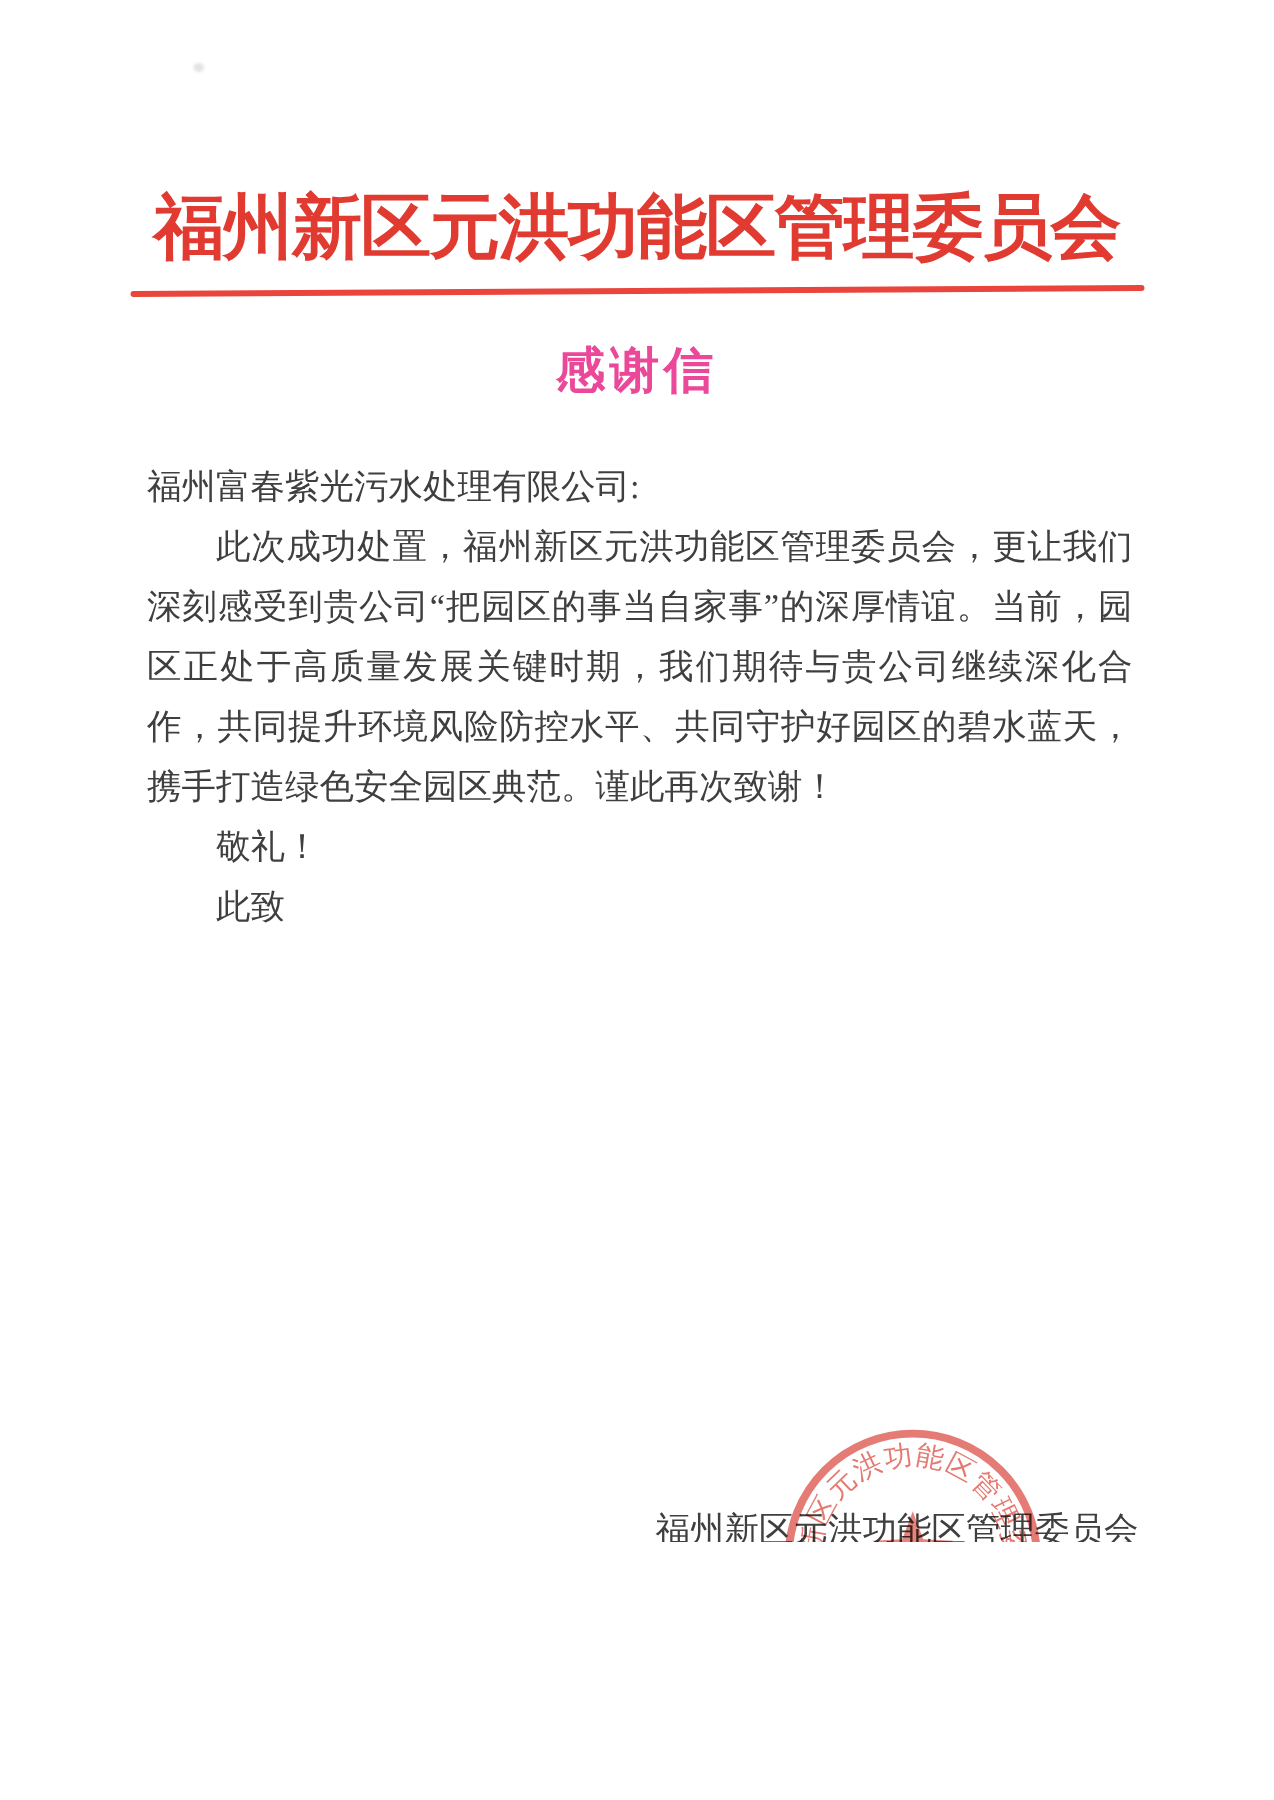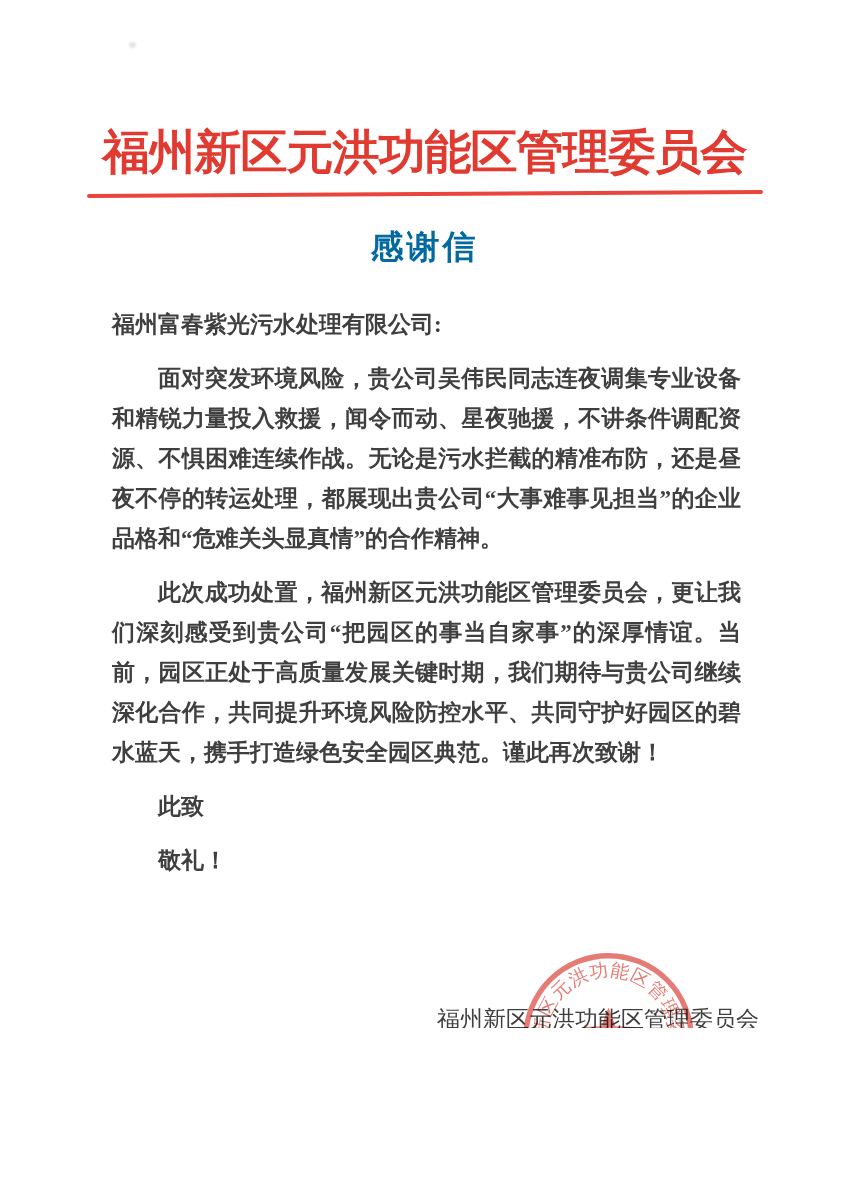--- a/index.html
+++ b/index.html
@@ -27,30 +27,30 @@
     width:676px;height:4px;border-radius:3px;
     margin:9px auto 0 auto;
     transform:rotate(-0.35deg);
   }
   .doc-title{
     margin:29px 0 0 0;
     text-align:center;
     font-size:33px;
     font-weight:bold;
     letter-spacing:3px;
-    color:#0369a1;
+    color:#ec4899;
   }
   .letter-body{
     margin:35px 94px 0 98px;
     font-size:23px;
     line-height:40px;
     color:#3f3f3f;
     text-align:justify;
   }
-  .letter-body p{margin:14px;font-weight:bold;}
+  .letter-body p{margin:0;}
   .para{text-indent:2em;}
   .closing-line{text-indent:2em;}
   .sig-block{
     position:absolute;
     right:94px;top:1002px;
     width:318px;
     color:#3f3f3f;
     z-index:2;
   }
   .sig-name{
@@ -82,24 +82,23 @@
 
   <header>
     <h1 class="letterhead" style="color:#e03a31;">福州新区元洪功能区管理委员会</h1>
     <div class="red-rule" style="background:#ea453c;"></div>
   </header>
 
   <h2 class="doc-title">感谢信</h2>
 
   <main class="letter-body">
     <p class="salutation">福州富春紫光污水处理有限公司:</p>
-    <p class="para">面对突发环境风险，贵公司吴伟民同志连夜调集专业设备和精锐力量投入救援，闻令而动、星夜驰援，不讲条件调配资源、不惧困难连续作战。无论是污水拦截的精准布防，还是昼夜不停的转运处理，都展现出贵公司“大事难事见担当”的企业品格和“危难关头显真情”的合作精神。</p>
     <p class="para">此次成功处置，福州新区元洪功能区管理委员会，更让我们深刻感受到贵公司“把园区的事当自家事”的深厚情谊。当前，园区正处于高质量发展关键时期，我们期待与贵公司继续深化合作，共同提升环境风险防控水平、共同守护好园区的碧水蓝天，携手打造绿色安全园区典范。谨此再次致谢！</p>
+    <p class="closing-line">敬礼！</p>
     <p class="closing-line">此致</p>
-    <p class="closing-line">敬礼！</p>
   </main>
 
   <div class="sig-block">
     <div class="sig-name">福州新区元洪功能区管理委员会</div>
     <div class="sig-date">2025 年 9 月 16 日</div>
   </div>
 
   <svg class="seal" viewBox="0 0 200 200" xmlns="http://www.w3.org/2000/svg" xmlns:xlink="http://www.w3.org/1999/xlink">
     <defs>
       <path id="seal-arc" d="M 42.7 140.2 A 70 70 0 1 1 157.3 140.2" fill="none"></path>

